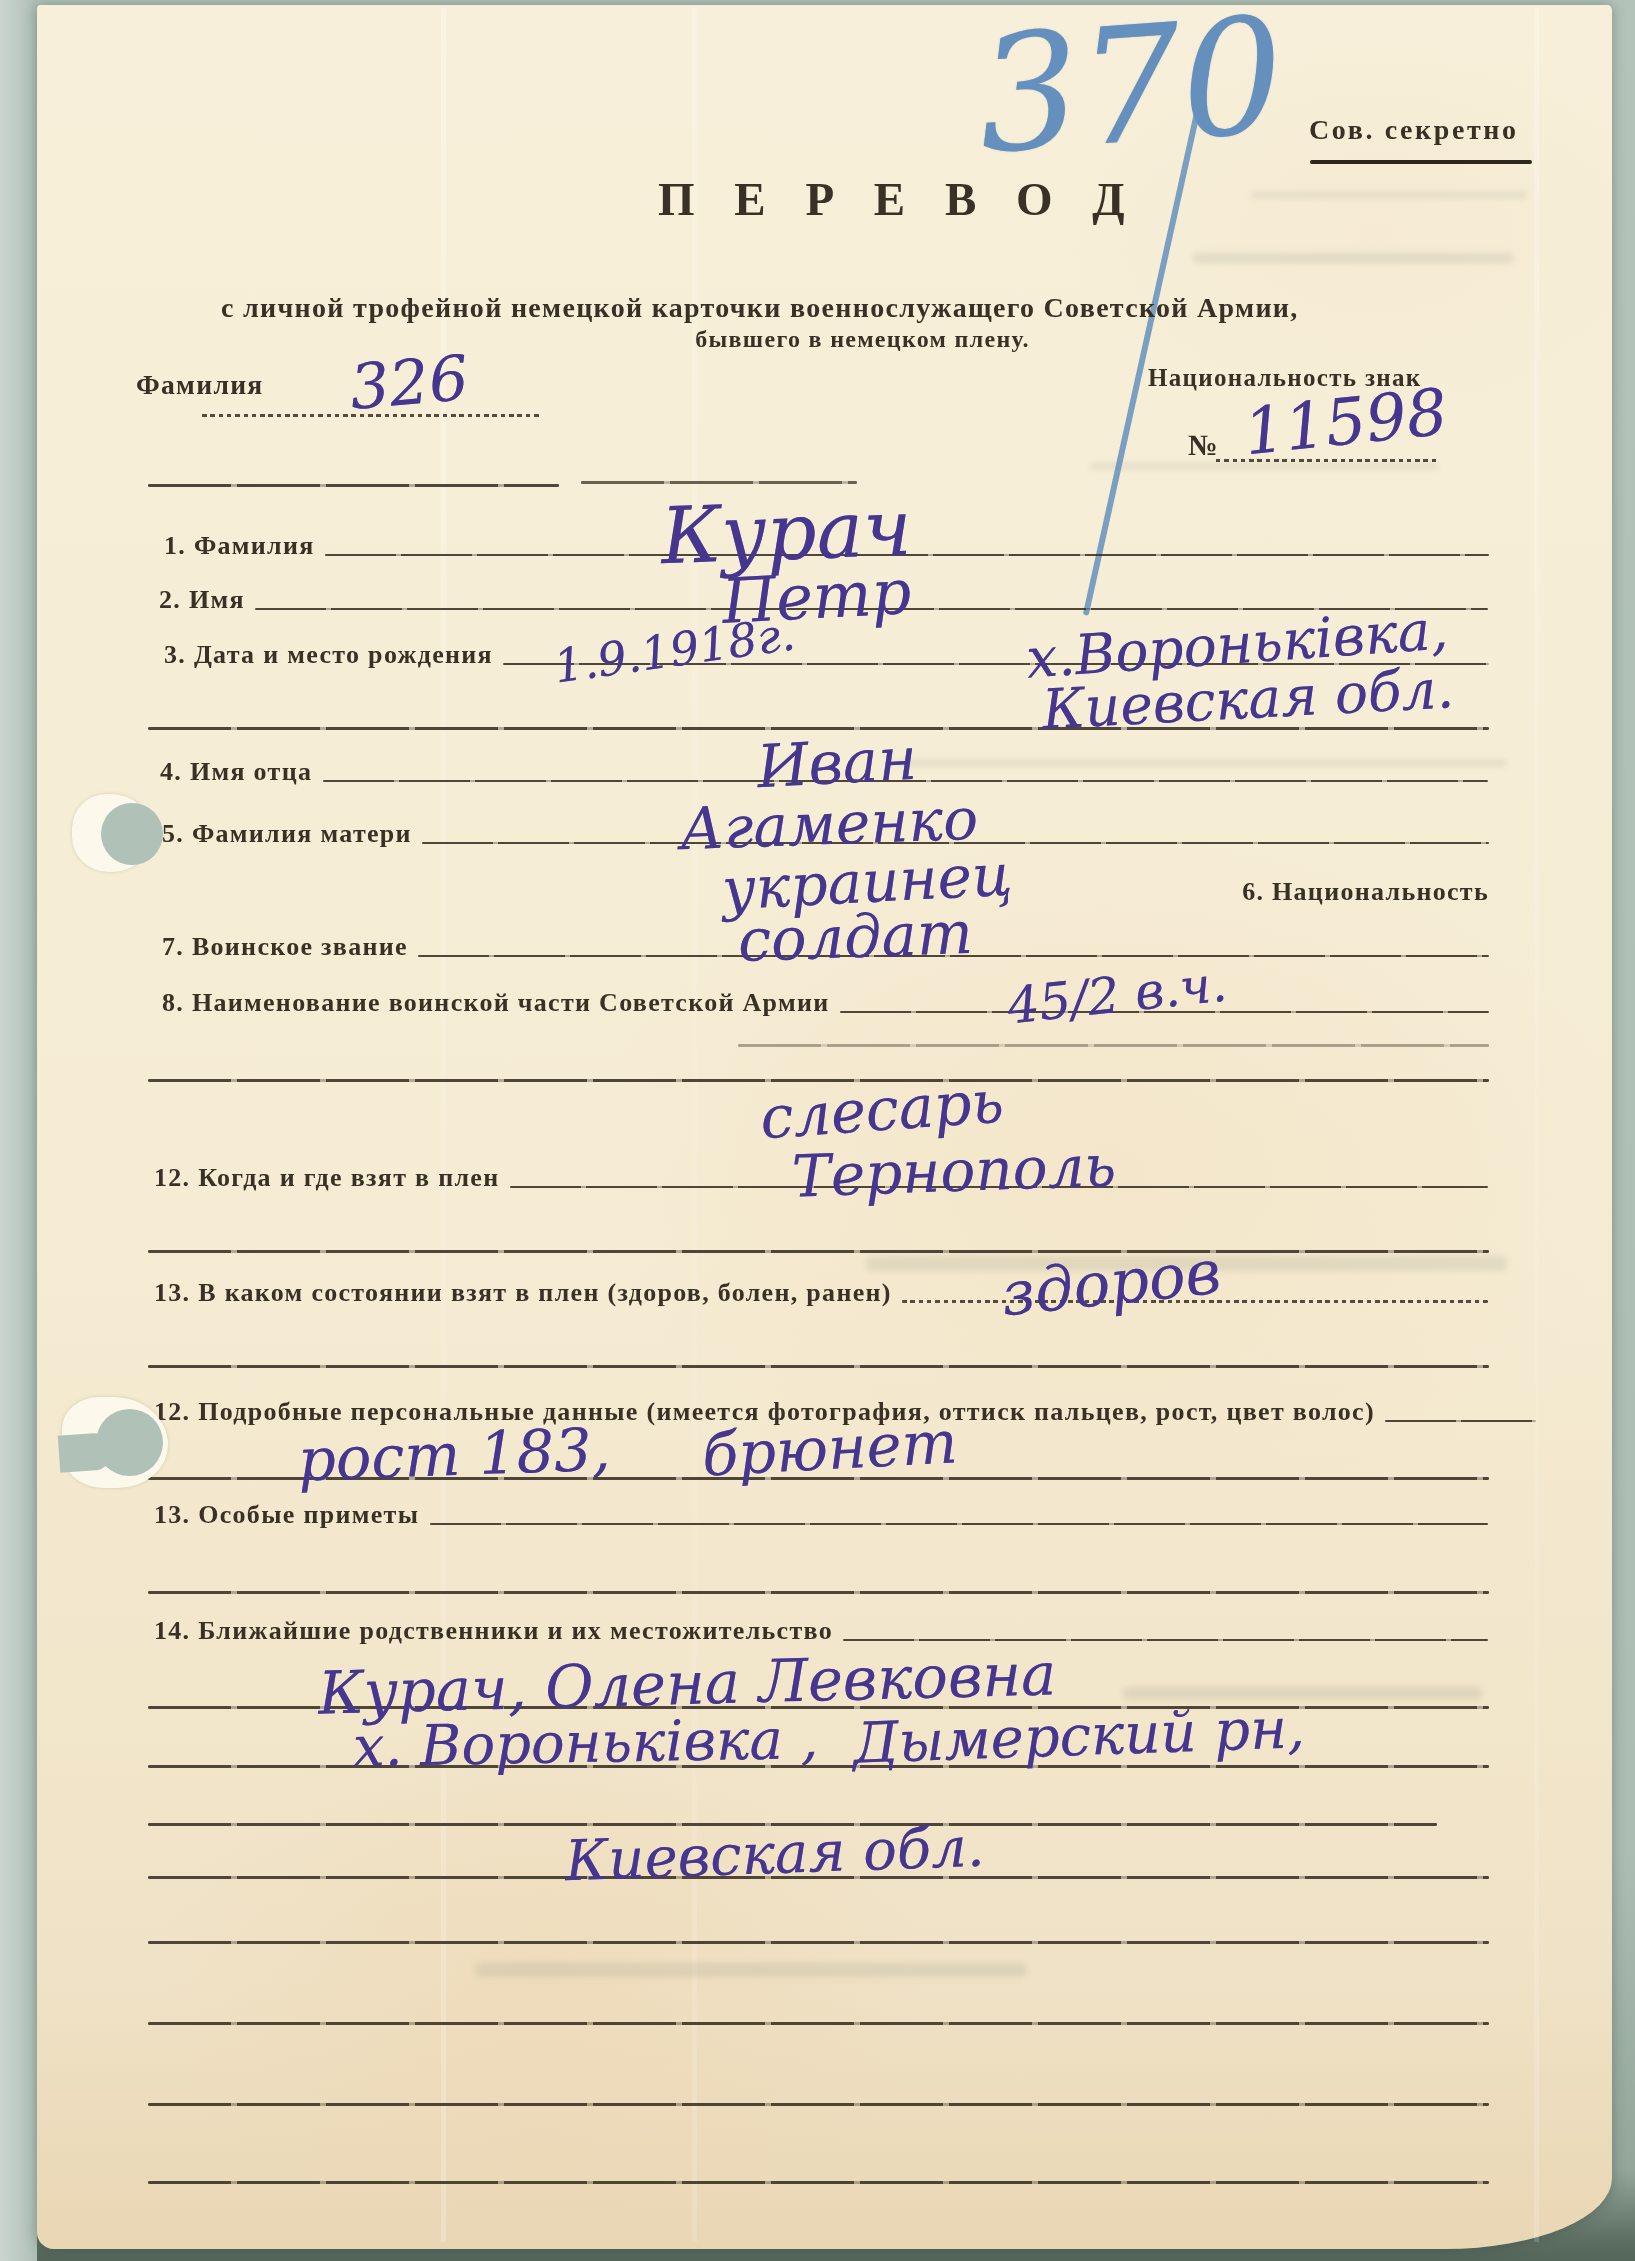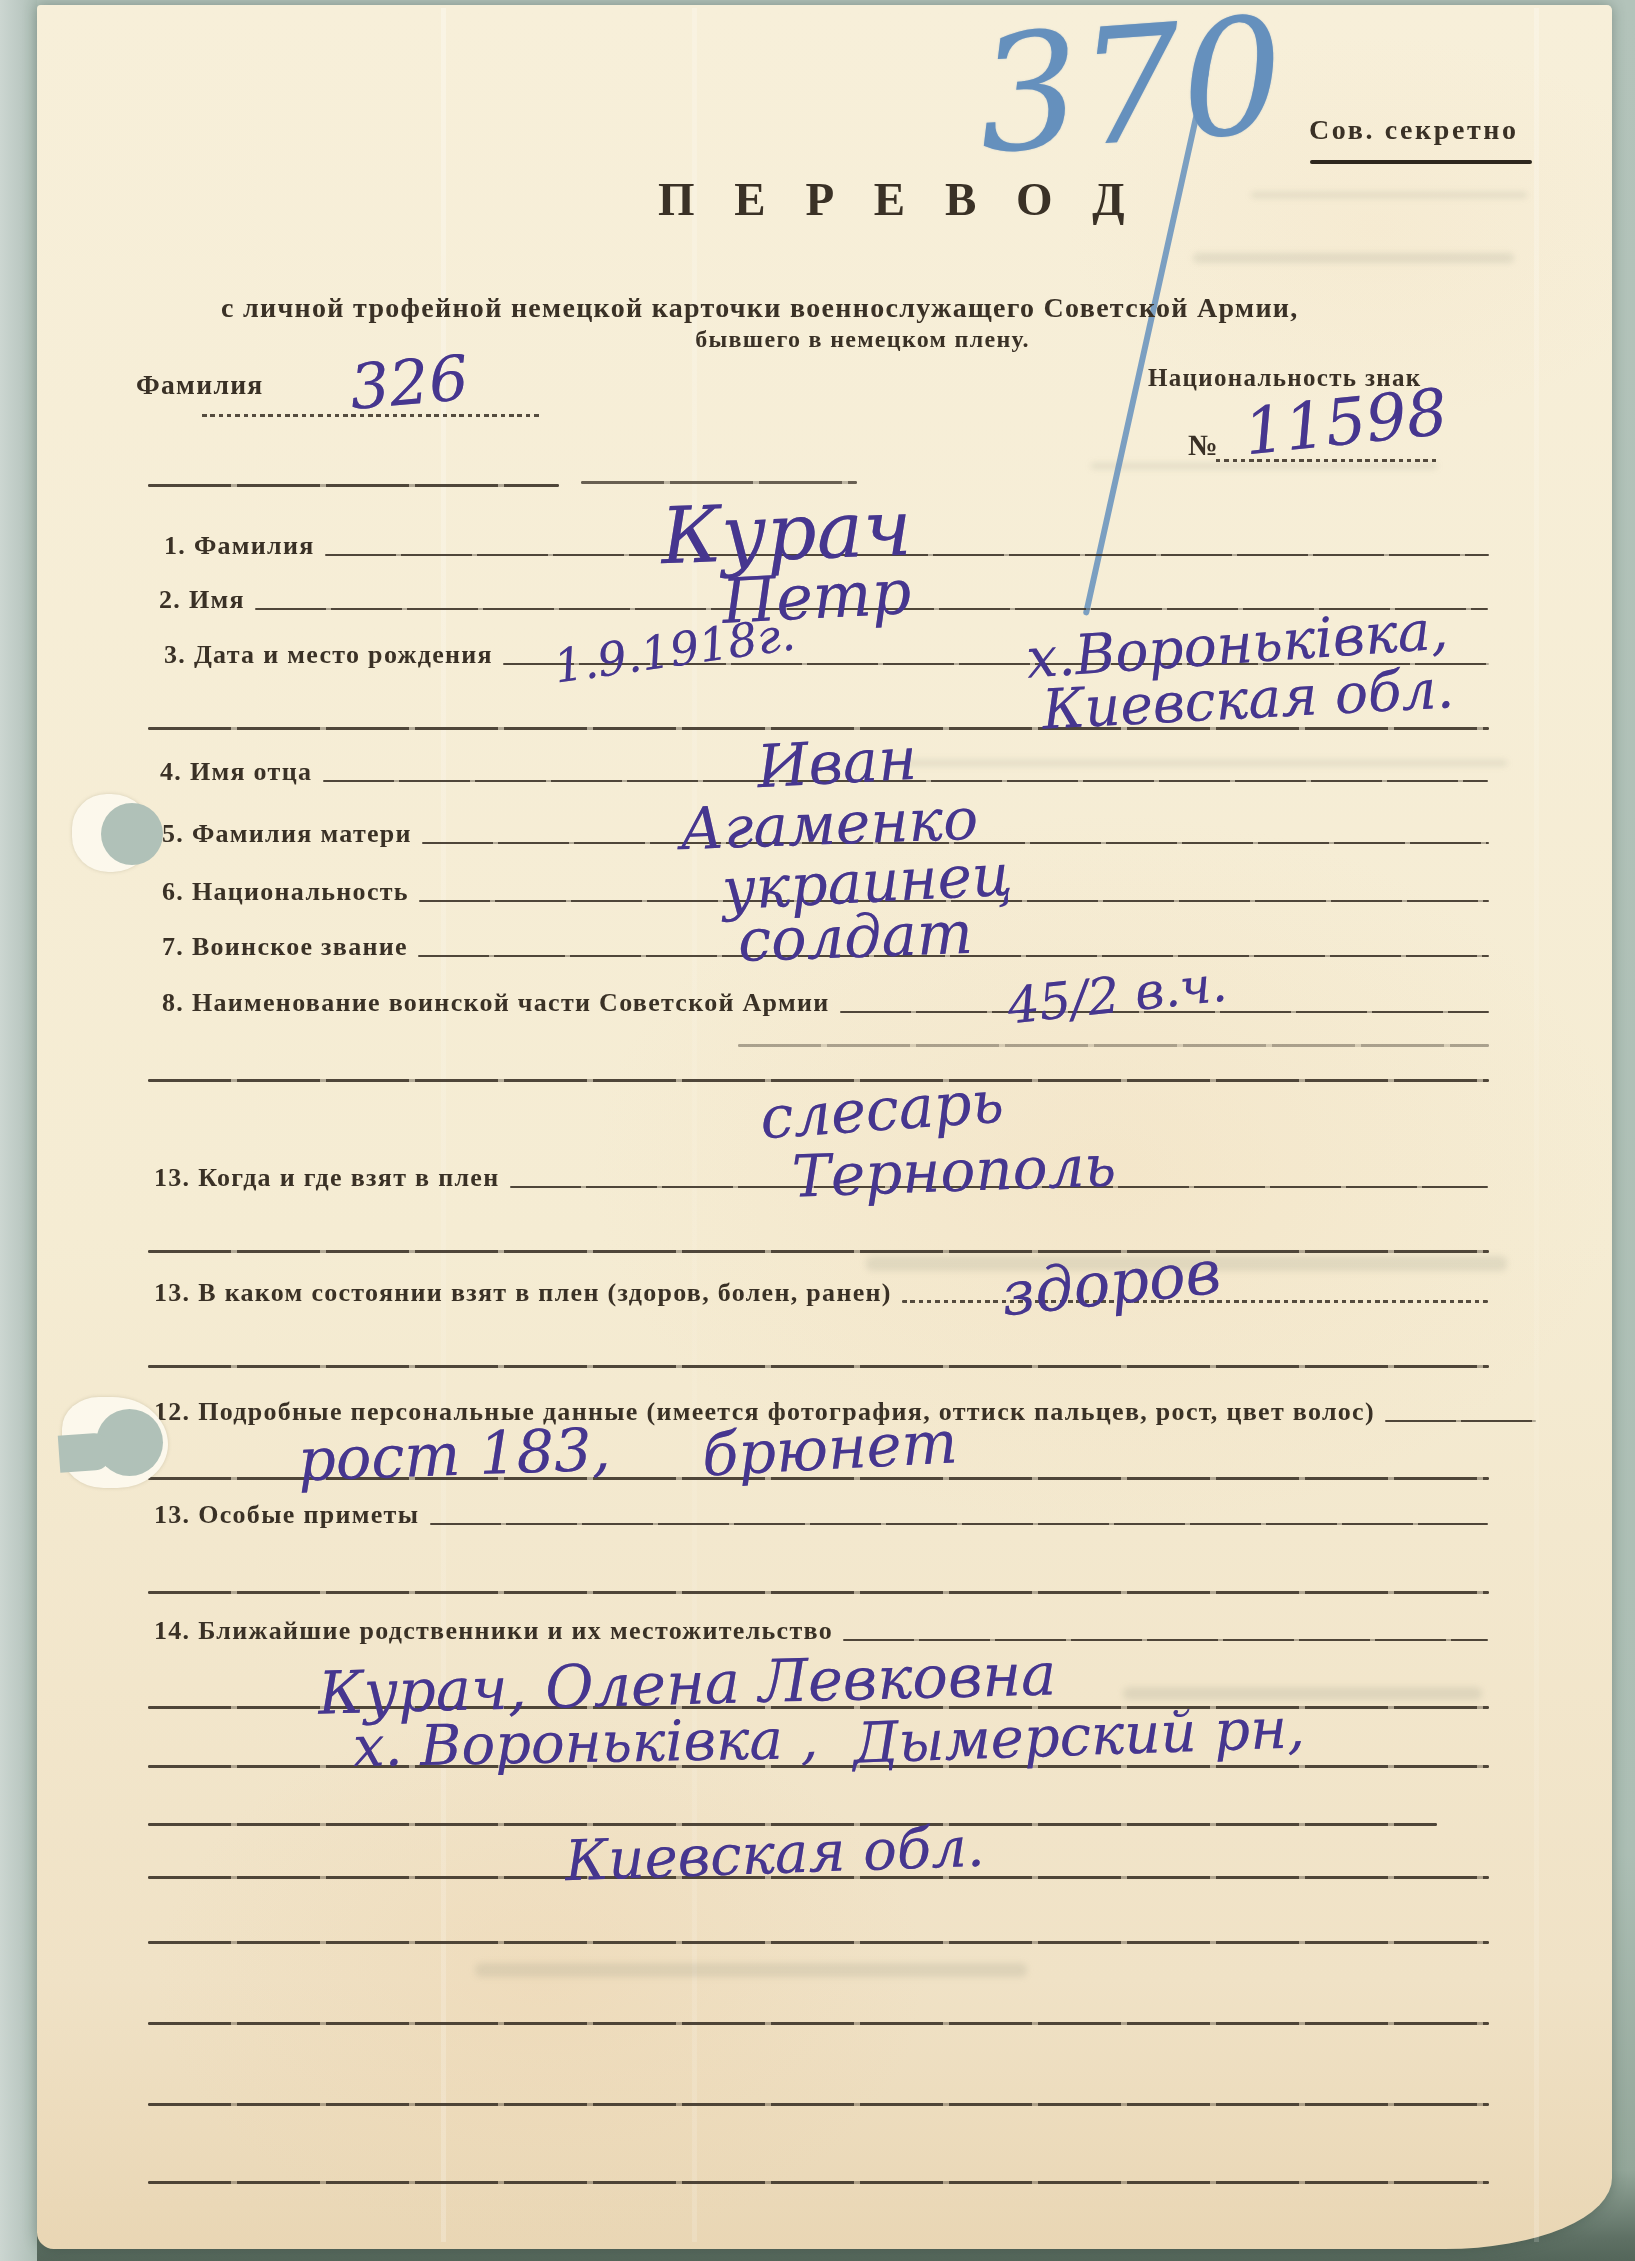--- a/index.html
+++ b/index.html
@@ -96,37 +96,37 @@
   <div class="pline" style="left:148px;top:727px;width:1341px;"></div>
 
   <div class="frow" style="left:160px;top:758px;width:1328px;">
     <span class="lbl">4. Имя отца</span>
     <div class="fill-line"></div>
   </div>
   <div class="frow" style="left:162px;top:820px;width:1327px;">
     <span class="lbl">5. Фамилия матери</span>
     <div class="fill-line"></div>
   </div>
-  <div class="frow" style="left:162px;top:878px;width:1327px;">
+  <div class="frow" style="left:162px;top:878px;width:1327px;flex-direction:column;">
     <span class="lbl">6. Национальность</span>
     <div class="fill-line"></div>
   </div>
   <div class="frow" style="left:162px;top:933px;width:1327px;">
     <span class="lbl">7. Воинское звание</span>
     <div class="fill-line"></div>
   </div>
   <div class="frow" style="left:162px;top:989px;width:1327px;">
     <span class="lbl">8. Наименование воинской части Советской Армии</span>
     <div class="fill-line"></div>
   </div>
   <div class="pline" style="left:738px;top:1044px;width:751px;opacity:.45;"></div>
   <div class="pline" style="left:148px;top:1079px;width:1341px;"></div>
 
   <div class="frow" style="left:154px;top:1164px;width:1334px;">
-    <span class="lbl">13. Когда и где взят в плен</span>
+    <span class="lbl">12. Когда и где взят в плен</span>
     <div class="fill-line"></div>
   </div>
   <div class="pline" style="left:148px;top:1250px;width:1341px;"></div>
 
   <div class="frow" style="left:154px;top:1279px;width:1334px;">
     <span class="lbl">13. В каком состоянии взят в плен (здоров, болен, ранен)</span>
     <div class="fill-line" style="background:repeating-linear-gradient(90deg,rgba(56,47,36,.85) 0 4.5px,transparent 4.5px 8.3px);height:3.2px;"></div>
   </div>
   <div class="pline" style="left:148px;top:1365px;width:1341px;"></div>
 

